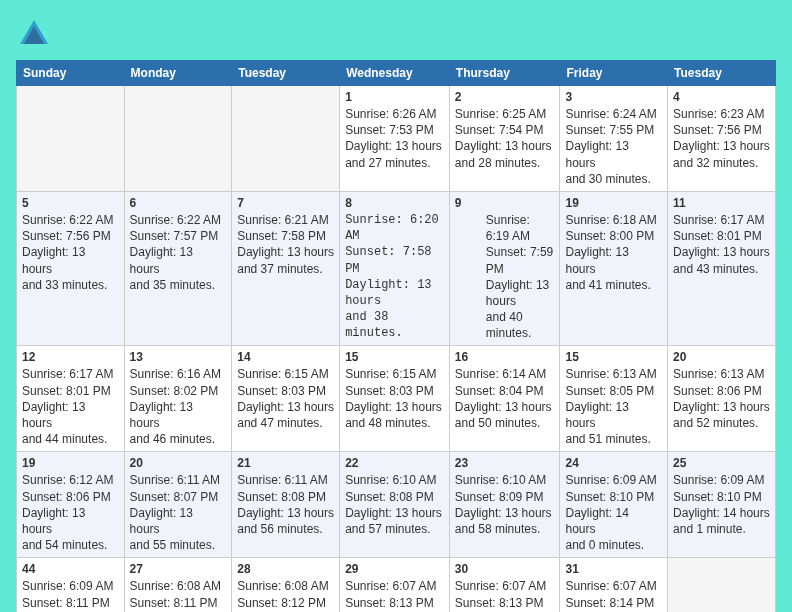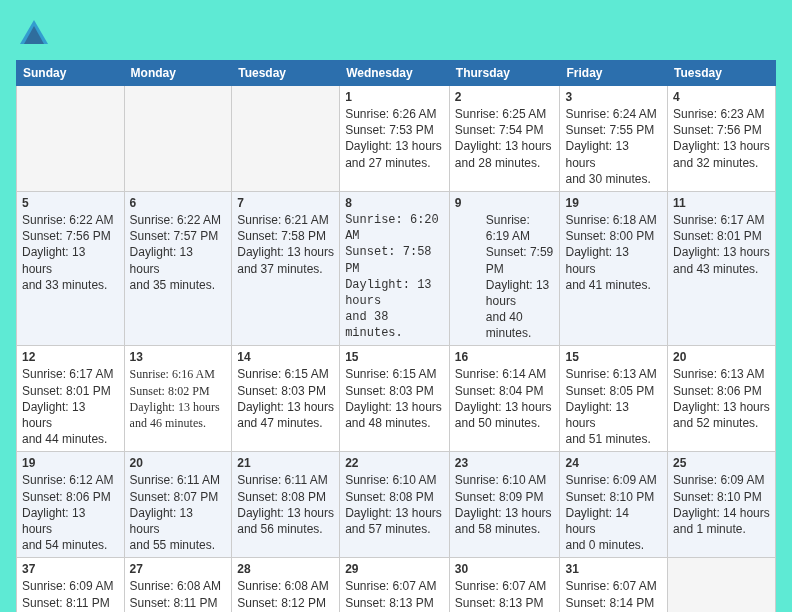--- a/index.html
+++ b/index.html
@@ -223,21 +223,21 @@
         <tr>
           <td>
             <div class="day-num">12</div>
             <div class="day-detail" style="white-space: pre-line;">Sunrise: 6:17 AM
 Sunset: 8:01 PM
 Daylight: 13 hours
 and 44 minutes.</div>
           </td>
           <td>
             <div class="day-num">13</div>
-            <div class="day-detail" style="white-space: pre-line; font-family: Liberation Serif, serif;">Sunrise: 6:16 AM
+            <div class="day-detail" style="white-space: pre-line;">Sunrise: 6:16 AM
 Sunset: 8:02 PM
 Daylight: 13 hours
 and 46 minutes.</div>
           </td>
           <td>
             <div class="day-num">14</div>
             <div class="day-detail" style="white-space: pre-line;">Sunrise: 6:15 AM
 Sunset: 8:03 PM
 Daylight: 13 hours
 and 47 minutes.</div>
@@ -317,21 +317,21 @@
           <td>
             <div class="day-num">25</div>
             <div class="day-detail" style="white-space: pre-line;">Sunrise: 6:09 AM
 Sunset: 8:10 PM
 Daylight: 14 hours
 and 1 minute.</div>
           </td>
         </tr>
         <tr>
           <td>
-            <div class="day-num">37</div>
+            <div class="day-num">44</div>
             <div class="day-detail" style="white-space: pre-line;">Sunrise: 6:09 AM
 Sunset: 8:11 PM
 Daylight: 14 hours
 and 2 minutes.</div>
           </td>
           <td>
             <div class="day-num">27</div>
             <div class="day-detail" style="white-space: pre-line;">Sunrise: 6:08 AM
 Sunset: 8:11 PM
 Daylight: 14 hours

